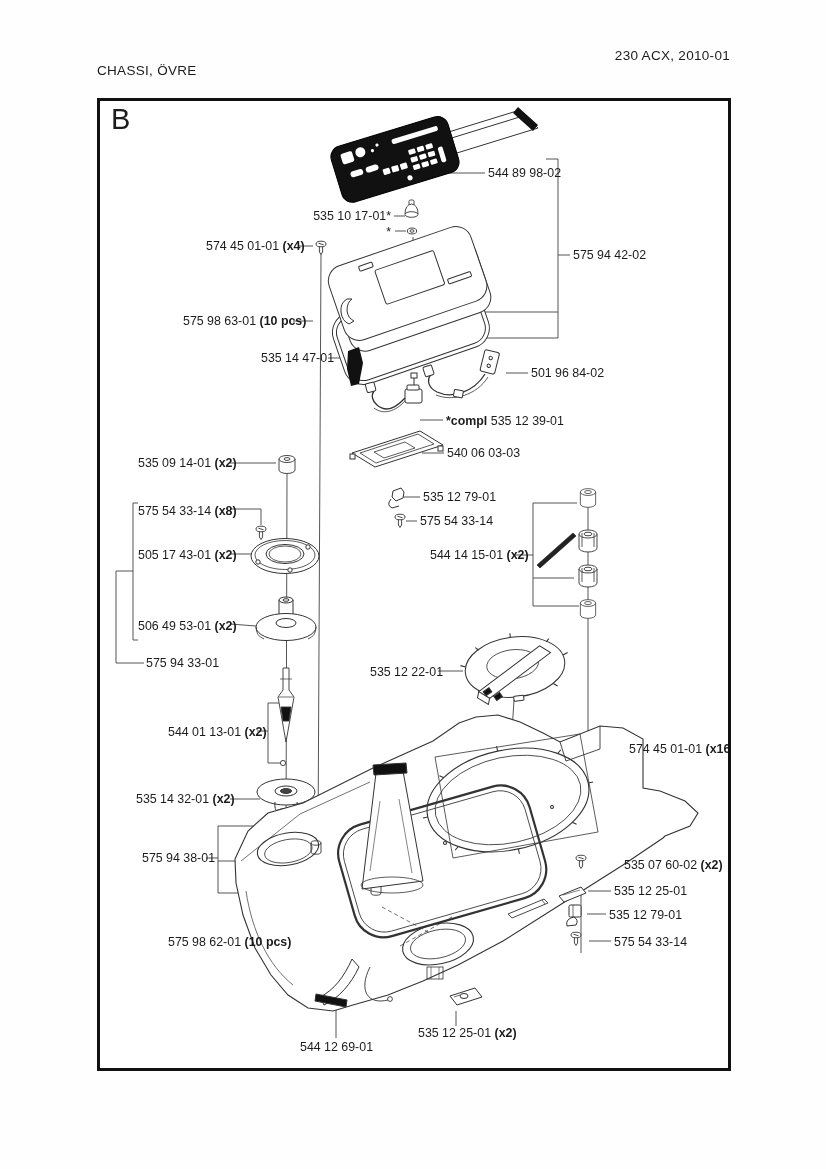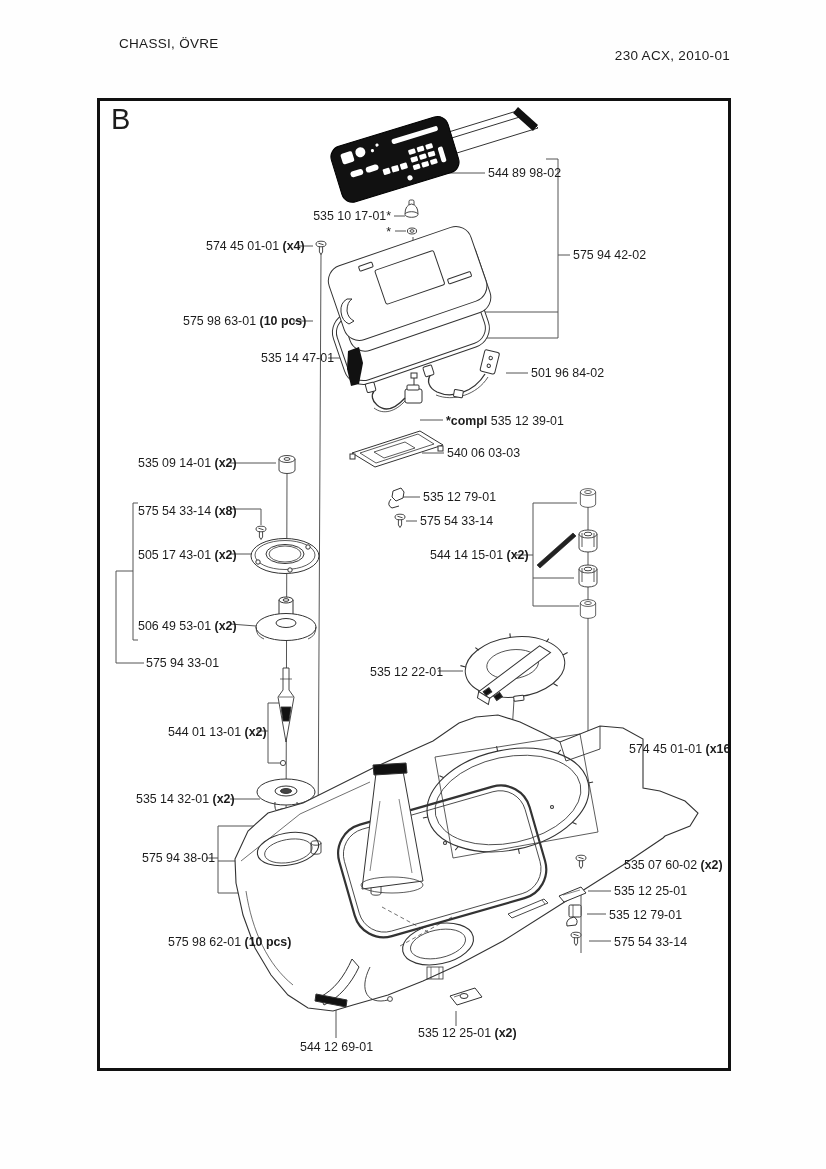--- a/index.html
+++ b/index.html
@@ -1,18 +1,18 @@
 <!DOCTYPE html>
 <html><head>
 <meta charset="utf-8">
 <style>
   html,body{margin:0;padding:0;background:#e8e8e8;}
   .page{position:relative;width:826px;height:1169px;background:#fefefe;margin:0 auto;
         font-family:"Liberation Sans", sans-serif;color:#1c1c1c;overflow:hidden;}
-  .hdr-left{position:absolute;left:97px;top:36px;font-size:13.5px;letter-spacing:.3px;margin-left:22px;}
+  .hdr-left{position:absolute;left:97px;top:63px;font-size:13.5px;letter-spacing:.3px;}
   .hdr-right{position:absolute;right:96px;top:48px;font-size:13.5px;letter-spacing:.3px;}
   .diagram-box{position:absolute;left:97px;top:98px;width:628px;height:967px;
                border:3px solid #111;background:#fff;}
   .fig-label{position:absolute;left:11px;top:2px;font-size:29px;font-weight:500;}
   svg text{font-family:"Liberation Sans", sans-serif;font-size:12.4px;fill:#1c1c1c;}
   svg .qty{font-weight:bold;}
   svg .pfx{font-weight:bold;}
 </style>
 </head>
 <body>

